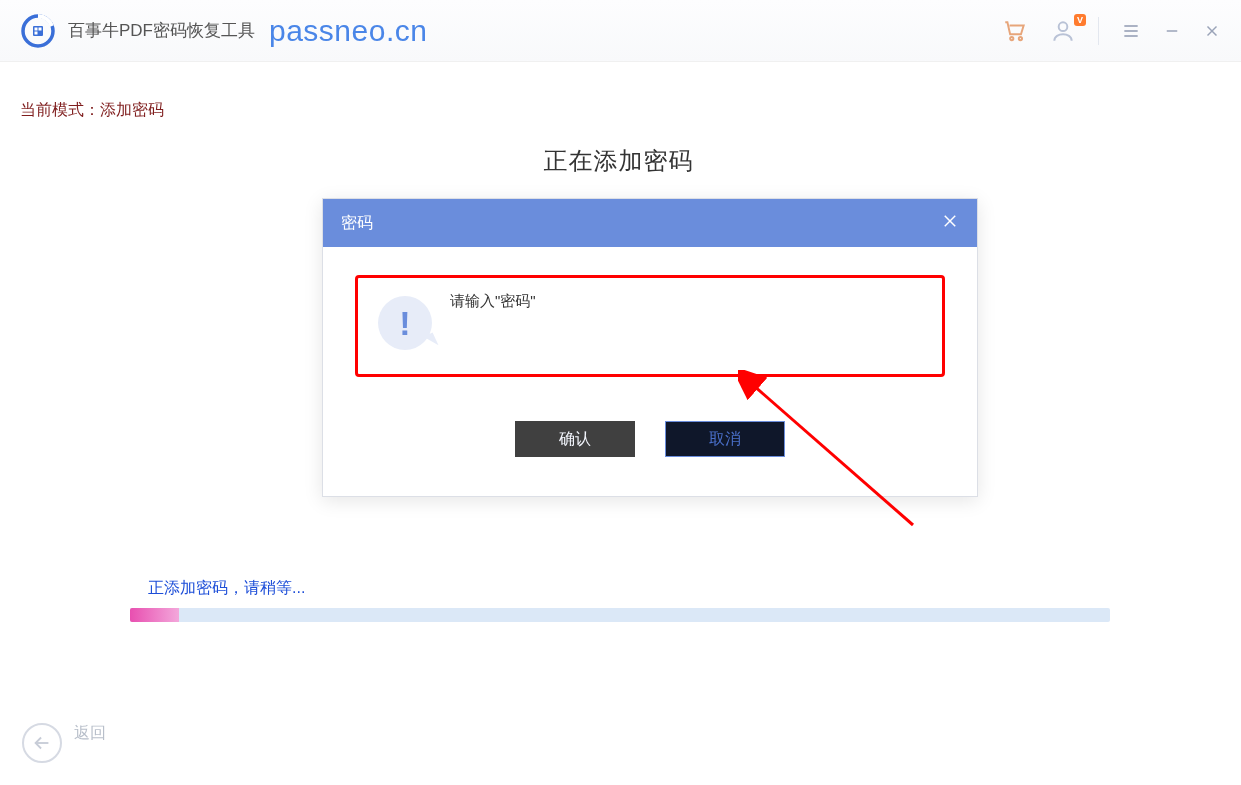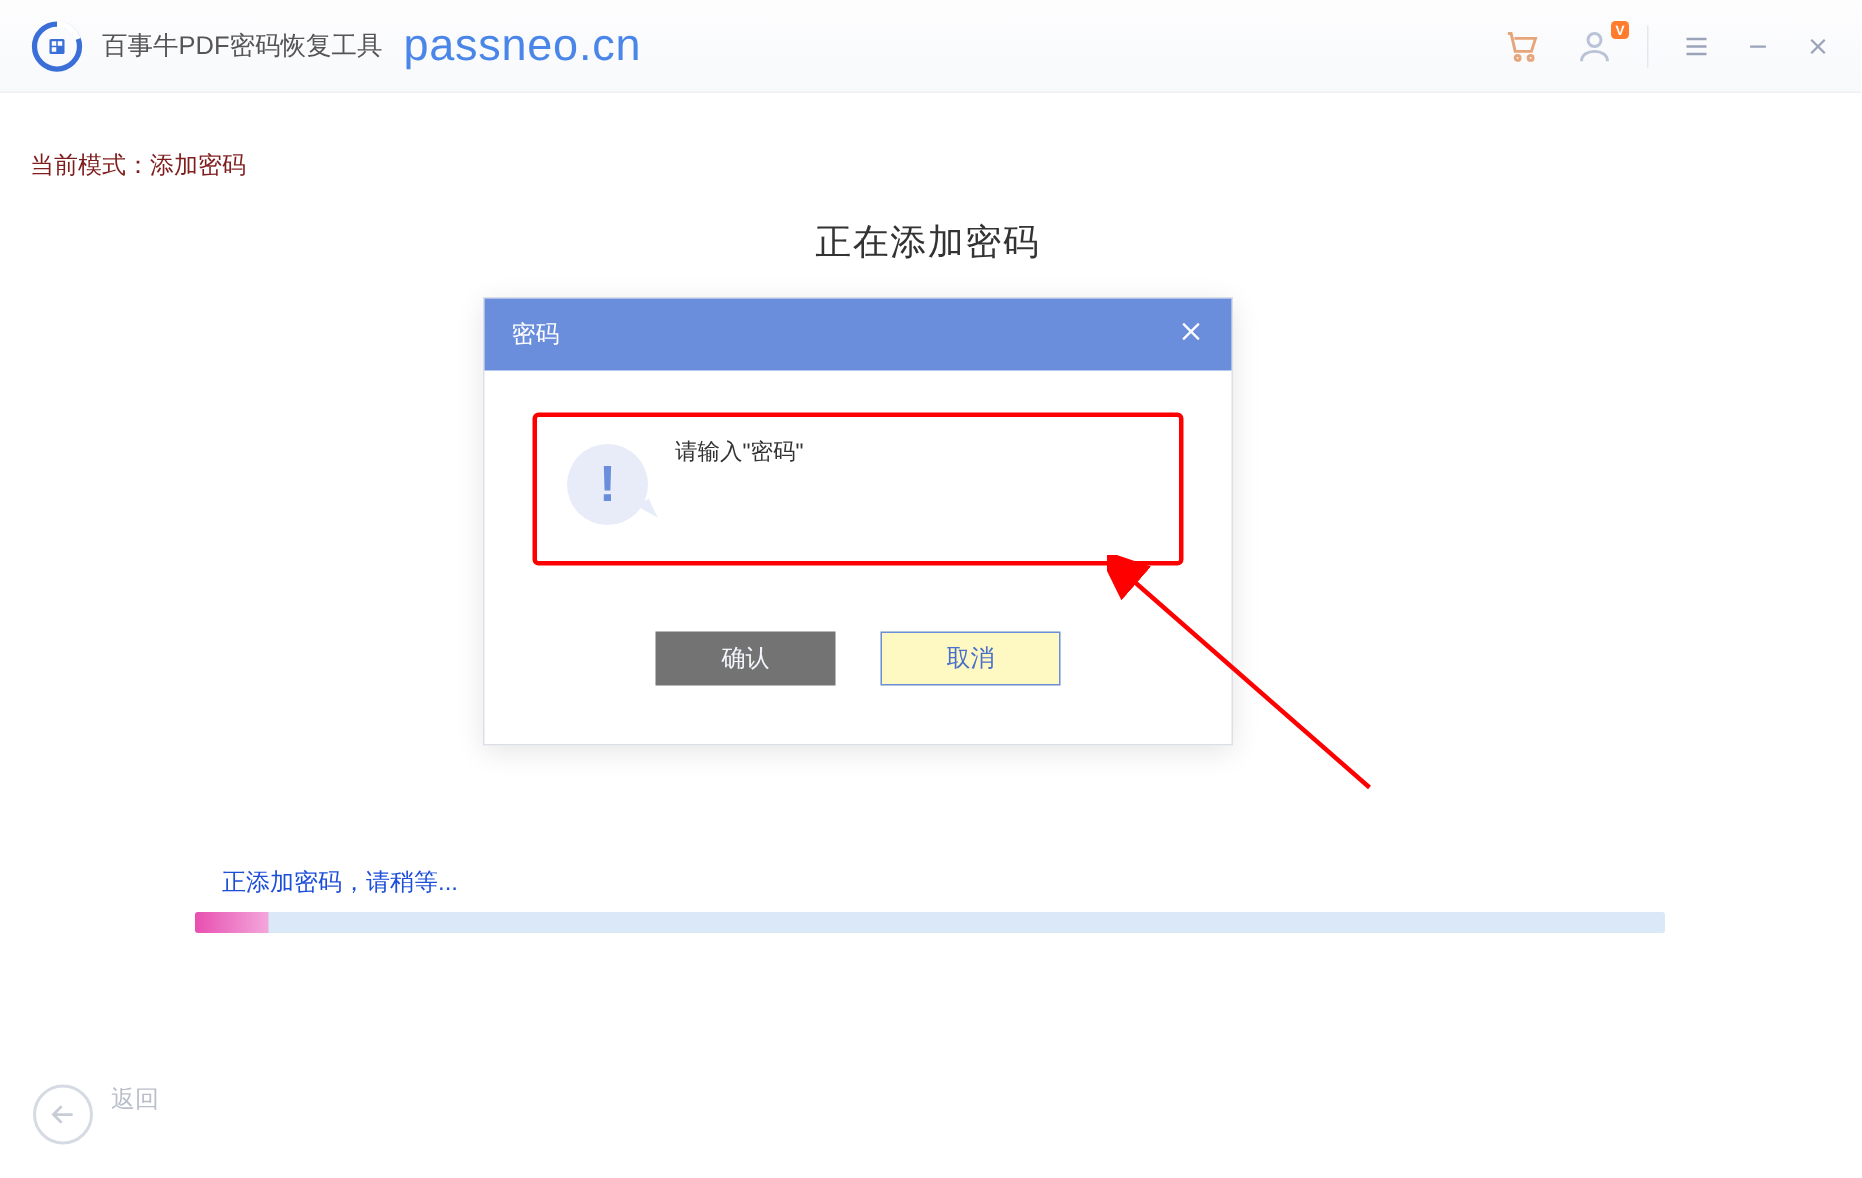--- a/index.html
+++ b/index.html
@@ -92,21 +92,21 @@
       font-size: 24px;
       color: #333;
       letter-spacing: 1px;
     }
 
     
     .dialog {
       position: absolute;
       top: 198px;
       left: 322px;
-      width: 500px;
+      width: 656px;
       height: 299px;
       background: #fff;
       border: 1px solid #dcdfe6;
       box-shadow: 0 4px 18px rgba(0,0,0,0.1);
     }
     .dialog-header {
       height: 48px;
       background: #6a8ddc;
       display: flex;
       align-items: center;
@@ -190,25 +190,25 @@
       width: 120px;
       height: 36px;
       font-size: 16px;
       border: none;
       cursor: pointer;
       display: flex;
       align-items: center;
       justify-content: center;
     }
     .btn-primary {
-      background: #737373;
+      background: #404040;
       color: #f3f6fd;
     }
     .btn-secondary {
-      background: #fef9c3;
+      background: #0f172a;
       border: 1px solid #6a8ddc;
       color: #4a6fc9;
     }
 
     
     .arrow-svg {
       position: absolute;
       top: 370px;
       left: 738px;
       pointer-events: none;

